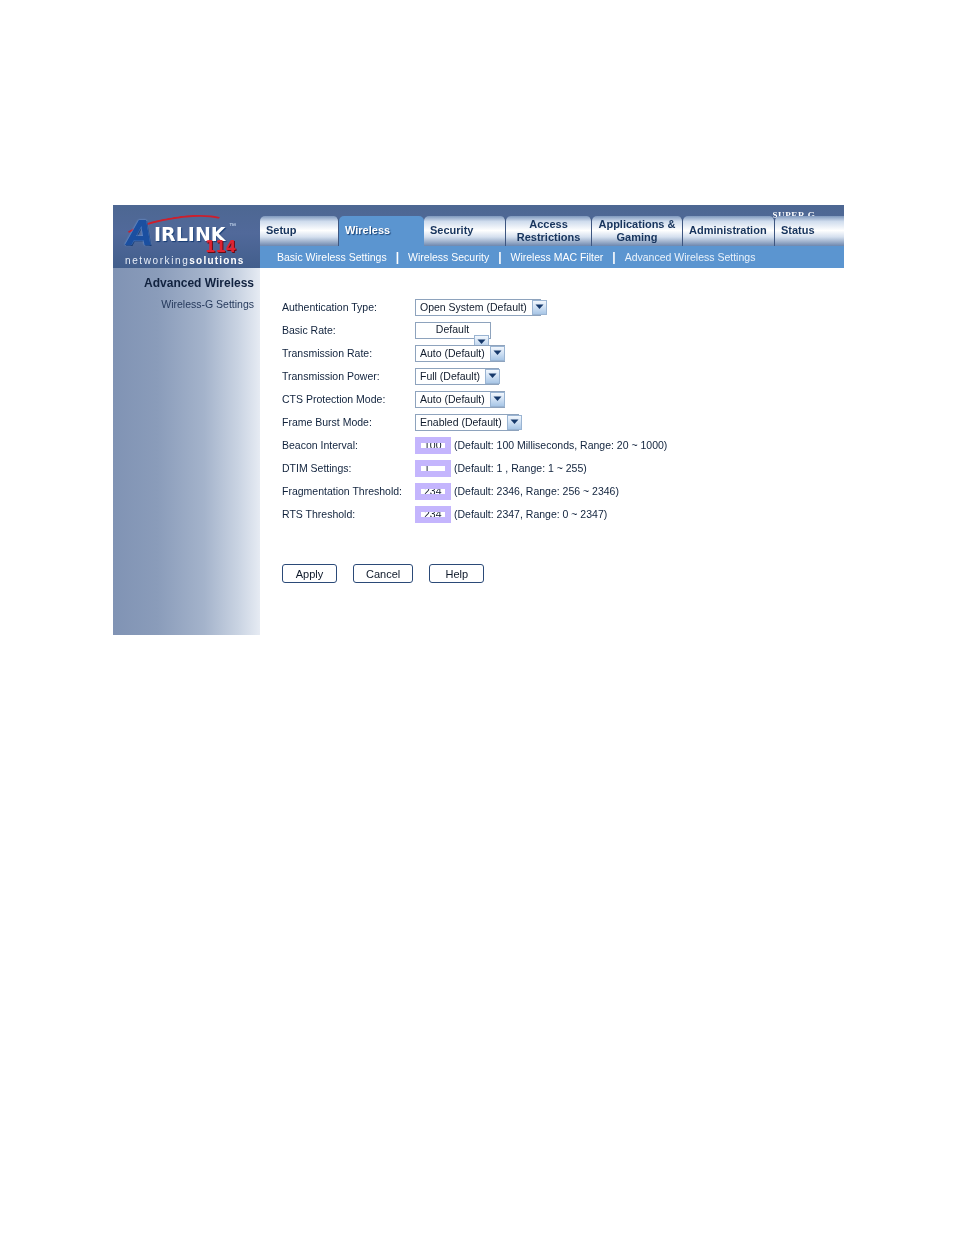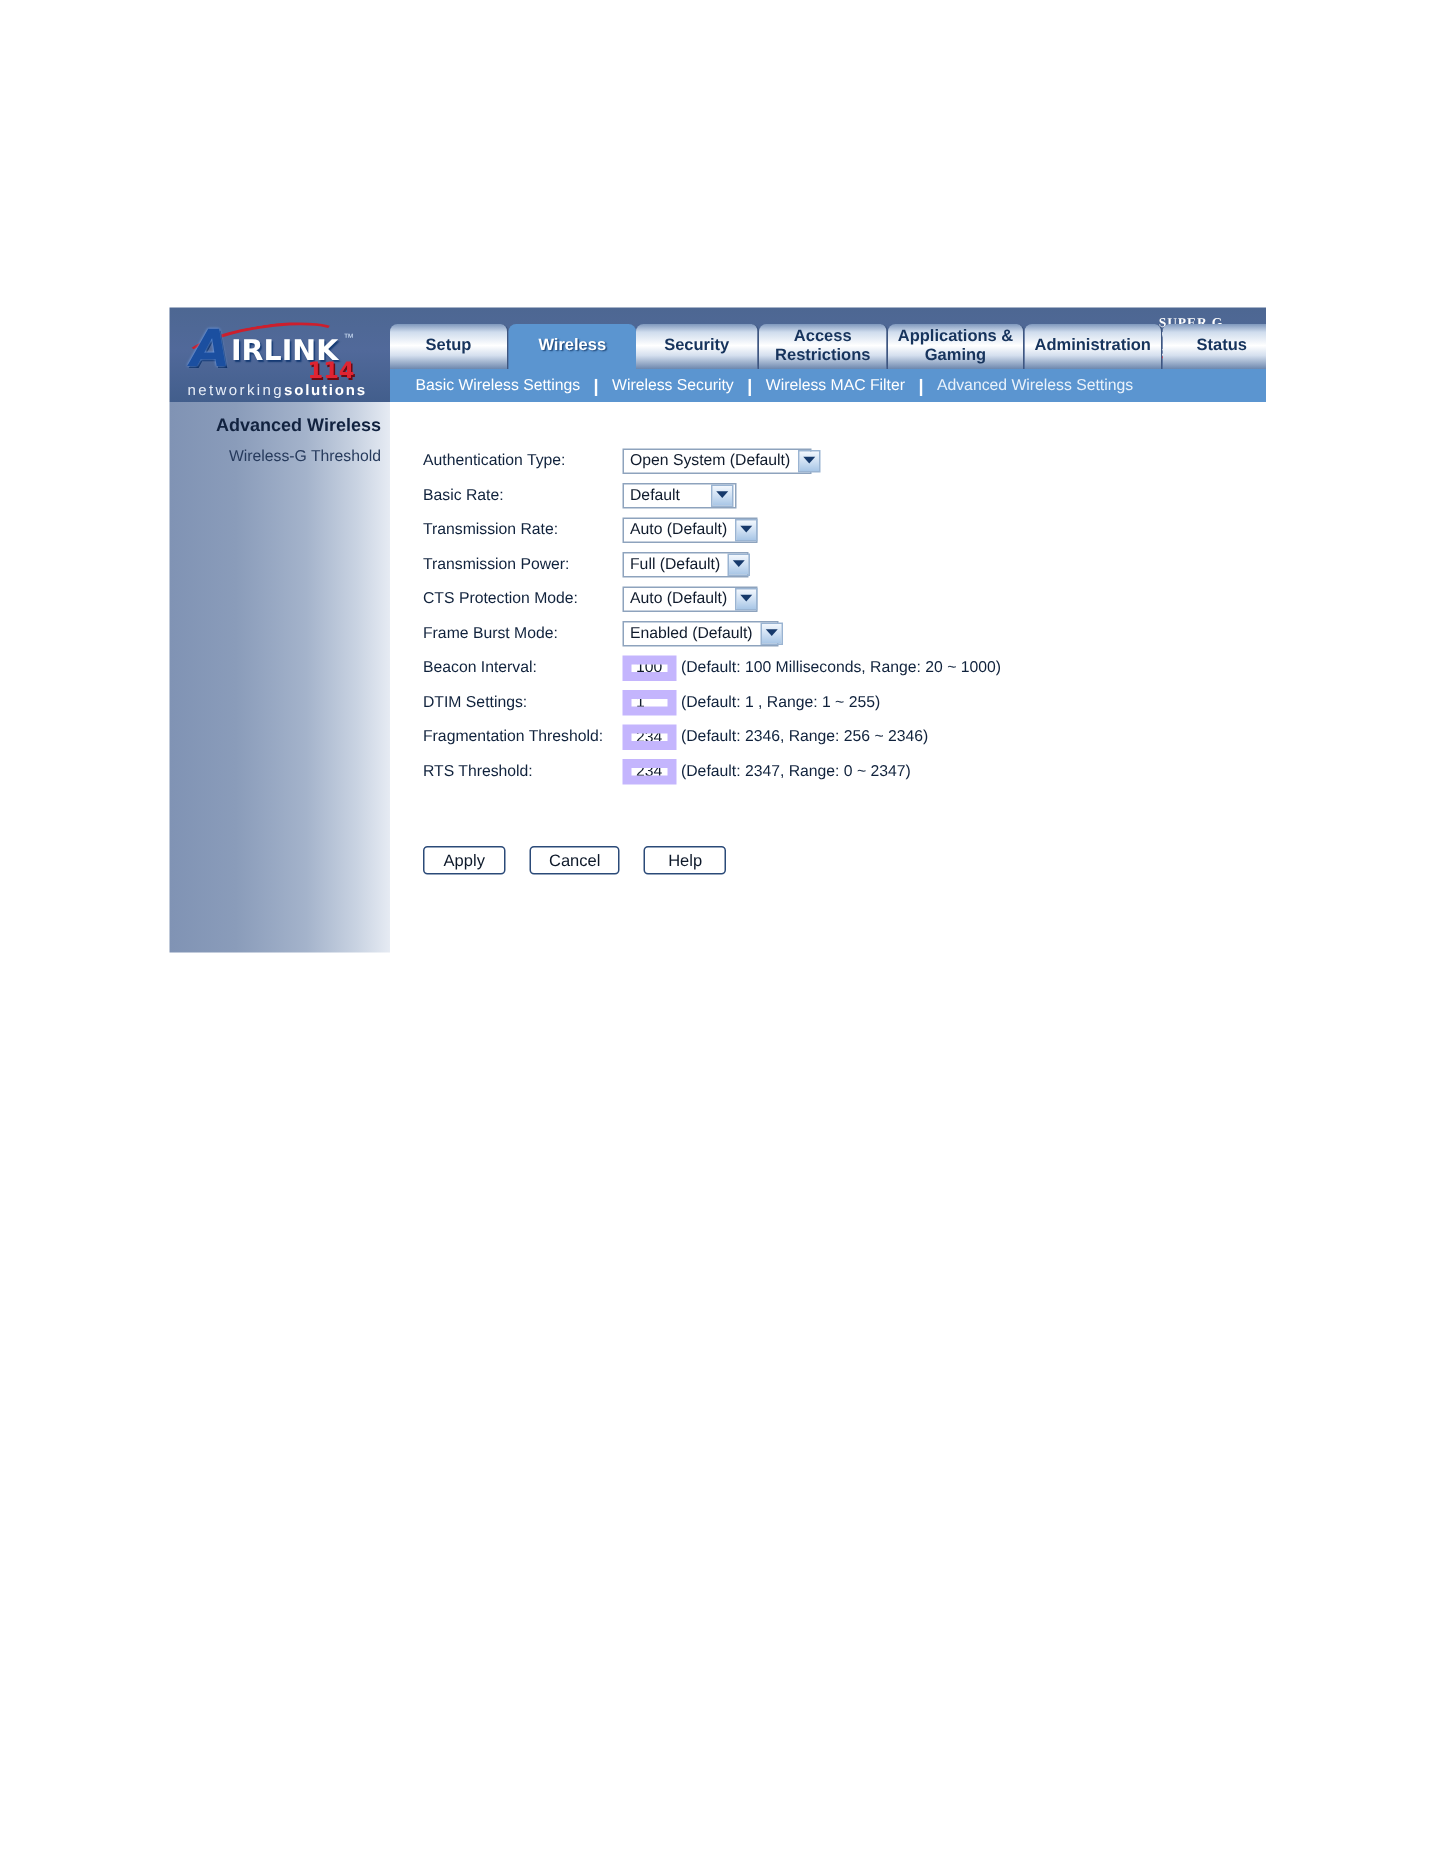--- a/index.html
+++ b/index.html
@@ -142,21 +142,20 @@
     left: 147px;
     bottom: 22px;
     height: 30px;
     display: flex;
     align-items: flex-end;
   }
   .tab {
     height: 30px;
     display: flex;
     align-items: center;
-    justify-content: center;
     text-align: center;
     font-family: "Liberation Sans", sans-serif;
     font-size: 11px;
     font-weight: bold;
     color: #16335c;
     background: linear-gradient(to bottom, #7f98bd 0%, #cfdced 18%, #ffffff 48%, #d4dfee 70%, #6d87ae 100%);
     border-right: 1px solid #3e5680;
     border-radius: 5px 5px 0 0;
     line-height: 1.05;
     padding: 0 6px;
@@ -376,39 +375,39 @@
           <span class="subnav-item">Wireless MAC Filter</span>
           <span class="subnav-sep">|</span>
           <span class="subnav-item current">Advanced Wireless Settings</span>
         </div>
     </div>
 
     <div class="body-row">
 
       <div class="sidebar">
         <div class="sidebar-title">Advanced Wireless</div>
-        <div class="sidebar-item">Wireless-G Threshold</div>
+        <div class="sidebar-item">Wireless-G Settings</div>
       </div>
 
       <div class="main">
         <div id="select-rows">
             <div class="form-row">
               <div class="form-label">Authentication Type:</div>
               <div class="sel" style="width: 126px;">
                 <span class="sel-text">Open System (Default)</span>
                 <span class="sel-arrow">
                   <svg width="9" height="6" viewBox="0 0 9 6">
                     <path d="M0.5 0.5 L4.5 5 L8.5 0.5 Z" fill="#16396b"></path>
                   </svg>
                 </span>
               </div>
             </div>
             <div class="form-row">
               <div class="form-label">Basic Rate:</div>
-              <div class="sel" style="width: 76px;">
+              <div class="sel" style="width: 76px; flex-direction: column;">
                 <span class="sel-text">Default</span>
                 <span class="sel-arrow">
                   <svg width="9" height="6" viewBox="0 0 9 6">
                     <path d="M0.5 0.5 L4.5 5 L8.5 0.5 Z" fill="#16396b"></path>
                   </svg>
                 </span>
               </div>
             </div>
             <div class="form-row">
               <div class="form-label">Transmission Rate:</div>

